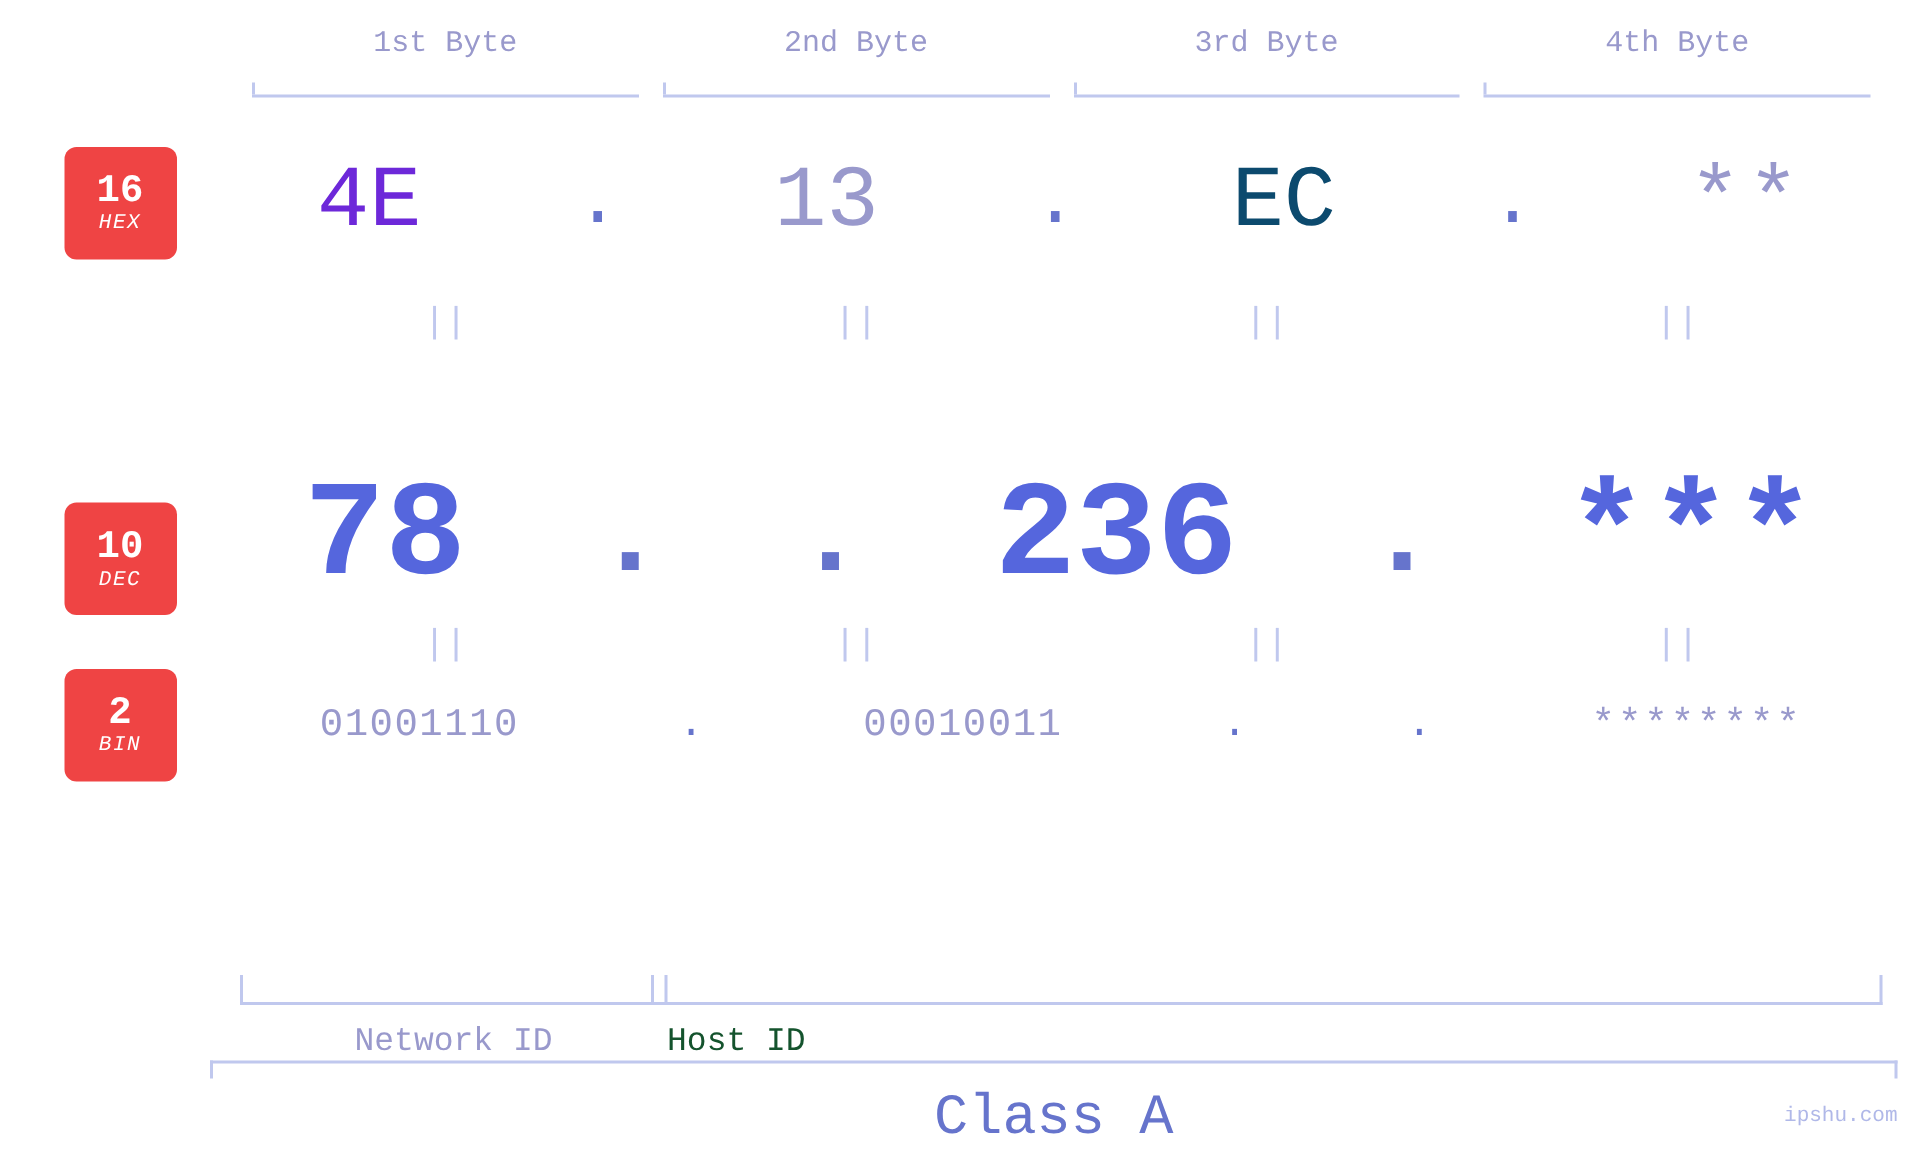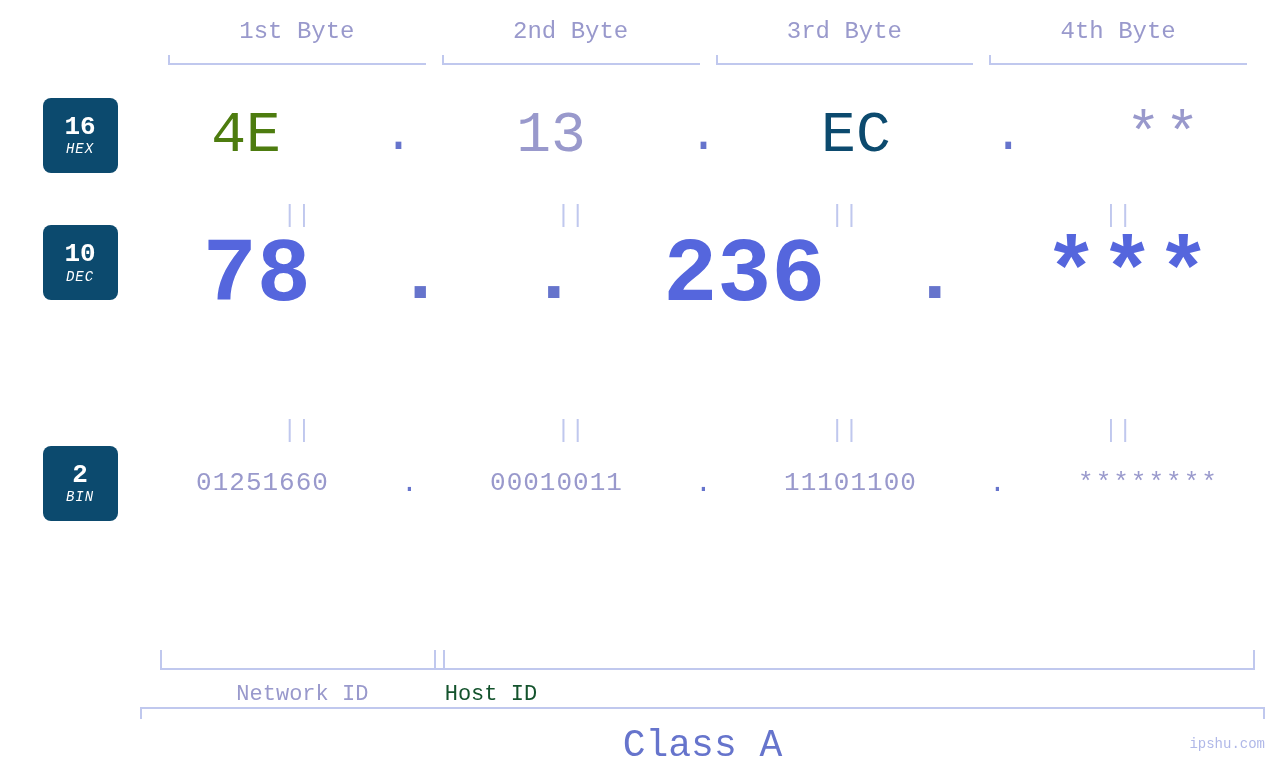--- a/index.html
+++ b/index.html
@@ -9,21 +9,21 @@
       height: 767px;
       background: #ffffff;
       font-family: 'Courier New', Courier, monospace;
       overflow: hidden;
       position: relative;
     }
 
     .badge {
       width: 75px;
       height: 75px;
-      background: #0c4a6e;
+      background: #ef4444;
       border-radius: 8px;
       display: flex;
       flex-direction: column;
       align-items: center;
       justify-content: center;
       color: white;
     }
 
     .badge-number {
       font-size: 26px;
@@ -93,21 +93,21 @@
       top: 18px;
       left: 160px;
       right: 30px;
       display: flex;
     }
 
     .bh-item {
       flex: 1;
       text-align: center;
       color: #9999cc;
-      font-size: 24px;
+      font-size: 20px;
       font-family: 'Courier New', Courier, monospace;
     }
 
     
     .top-brackets-row {
       position: absolute;
       top: 55px;
       left: 160px;
       right: 30px;
       display: flex;
@@ -205,21 +205,21 @@
     .dec-row-container { top: 225px; }
     .eq-row-2 { top: 410px; }
     .bin-row-container { top: 438px; }
 
     .dec-row-container {
       position: absolute;
       left: 0;
       right: 0;
       height: 185px;
       display: flex;
-      align-items: flex-start;
+      align-items: flex-end;
     }
 
     .bin-row-container {
       position: absolute;
       left: 0;
       right: 0;
       height: 90px;
       display: flex;
       align-items: center;
     }
@@ -324,21 +324,21 @@
 
   <div class="hex-row-container">
     <div class="badge-area">
       <div class="badge">
         <span class="badge-number">16</span>
         <span class="badge-label">HEX</span>
       </div>
     </div>
     <div class="values-area">
       <div class="v-item">
-        <span class="v-num hex-value" style="color:#4d7c0f; font-size:58px;">4E</span>
+        <span class="v-num hex-value" style="color:#6d28d9; font-size:58px;">4E</span>
       </div>
       <div class="v-item">
         <span class="v-dot" style="font-size:50px;">.</span>
       </div>
       <div class="v-item">
         <span class="v-num hex-value" style="color:#9999cc; font-size:58px;">13</span>
       </div>
       <div class="v-item">
         <span class="v-dot" style="font-size:50px;">.</span>
       </div>
@@ -415,33 +415,30 @@
 
   <div class="bin-row-container">
     <div class="badge-area">
       <div class="badge">
         <span class="badge-number">2</span>
         <span class="badge-label">BIN</span>
       </div>
     </div>
     <div class="values-area">
       <div class="v-item">
-        <span class="v-num bin-value" style="color:#9999cc; font-size:26px;">01251660</span>
+        <span class="v-num bin-value" style="color:#9999cc; font-size:26px;">01001110</span>
       </div>
       <div class="v-item">
         <span class="v-dot dot-bin" style="font-size:28px;">.</span>
       </div>
       <div class="v-item">
         <span class="v-num bin-value" style="color:#9999cc; font-size:26px;">00010011</span>
       </div>
       <div class="v-item">
         <span class="v-dot dot-bin" style="font-size:28px;">.</span>
-      </div>
-      <div class="v-item">
-        <span class="v-num bin-value" style="color:#9999cc; font-size:26px;">11101100</span>
       </div>
       <div class="v-item">
         <span class="v-dot dot-bin" style="font-size:28px;">.</span>
       </div>
       <div class="v-item">
         <span class="v-num bin-value" style="color:#9999cc; font-size:26px; letter-spacing:2px;">********</span>
       </div>
     </div>
   </div>
 

